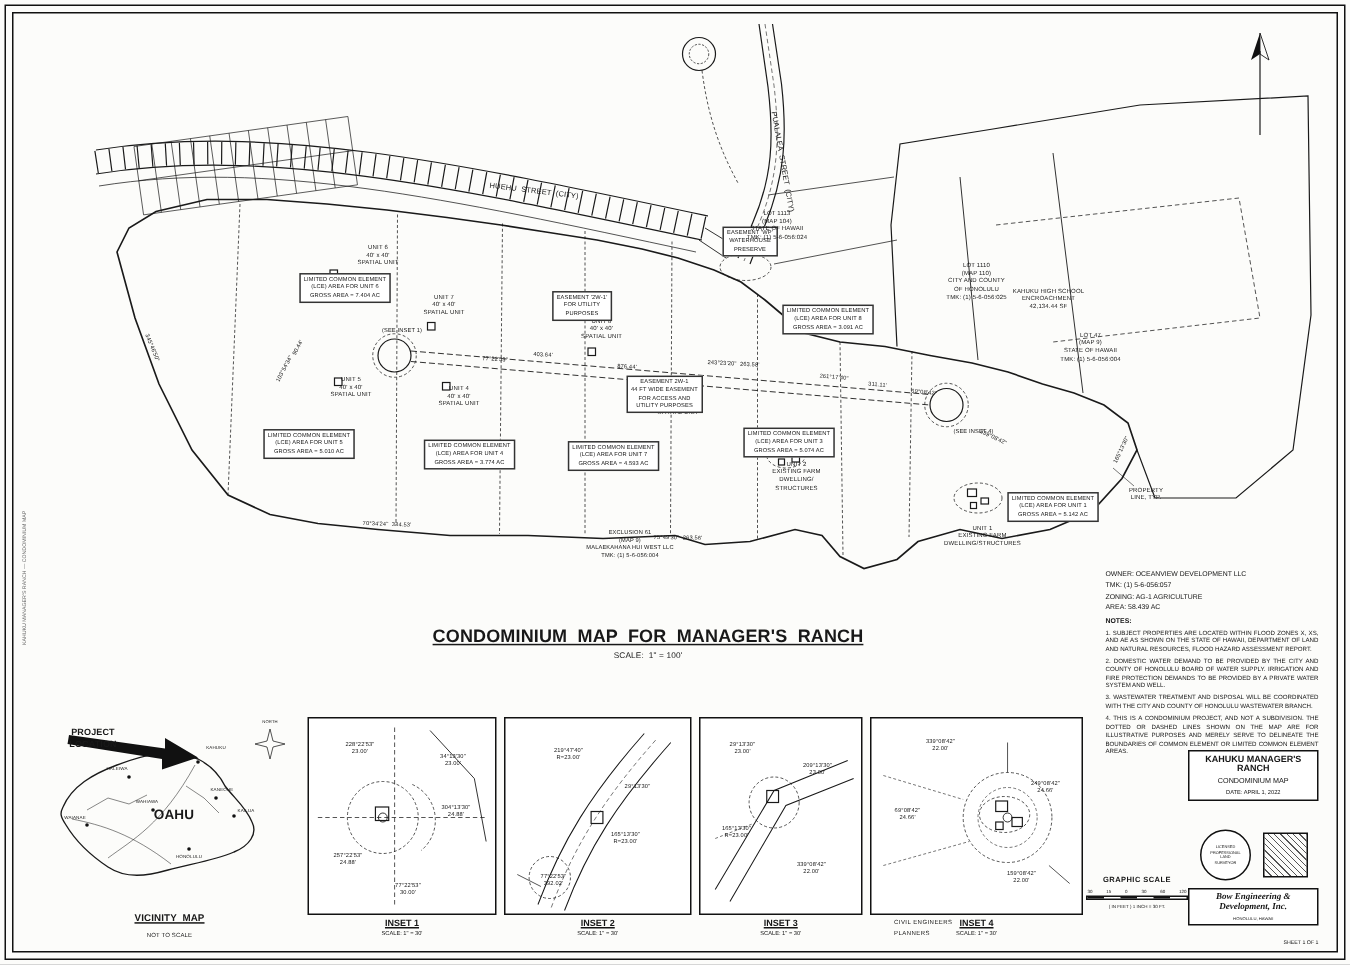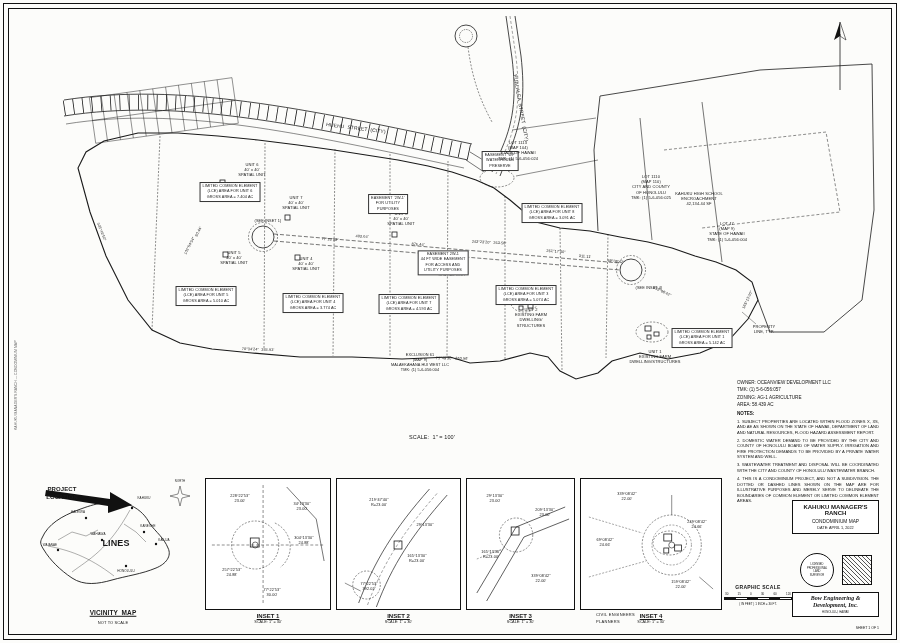--- a/index.html
+++ b/index.html
@@ -212,20 +212,21 @@
       <span class="map-label" style="left: 556px; top: 252px; font-size: 3.8px; transform: translate(-50%, -50%) rotate(5deg);">261°17'40"</span>
       <span class="map-label" style="left: 585px; top: 257px; font-size: 3.8px; transform: translate(-50%, -50%) rotate(5deg);">311.11'</span>
       <span class="map-label" style="left: 616px; top: 262px; font-size: 3.8px; transform: translate(-50%, -50%) rotate(6deg);">69°08'42"</span>
       <span class="map-label" style="left: 101px; top: 232px; font-size: 3.8px; transform: translate(-50%, -50%) rotate(68deg);">345°46'50"</span>
       <span class="map-label" style="left: 258px; top: 350px; font-size: 3.8px; transform: translate(-50%, -50%) rotate(2deg);">70°34'24"  334.53'</span>
       <span class="map-label" style="left: 452px; top: 359px; font-size: 3.8px; transform: translate(-50%, -50%) rotate(1deg);">75°49'30"  263.56'</span>
       <span class="map-label" style="left: 748px; top: 300px; font-size: 3.8px; transform: translate(-50%, -50%) rotate(-65deg);">165°13'30"</span>
       <span class="map-label" style="left: 662px; top: 292px; font-size: 3.8px; transform: translate(-50%, -50%) rotate(25deg);">339°08'42"</span>
       <span class="map-label" style="left: 268px; top: 221px; font-size: 3.8px; transform: translate(-50%, -50%);">(SEE INSET 1)</span>
       <span class="map-label" style="left: 649px; top: 288px; font-size: 3.8px; transform: translate(-50%, -50%);">(SEE INSET 4)</span>
+      <span class="map-label und" style="left: 432px; top: 425px; font-size: 12px; font-weight: 700; transform: translate(-50%, -50%);">CONDOMINIUM  MAP  FOR  MANAGER'S  RANCH</span>
       <span class="map-label" style="left: 432px; top: 438px; font-size: 5.5px; transform: translate(-50%, -50%);">SCALE:  1" = 100'</span>
     </div>
 
   <div class="owner-block">
     <div>
         <div class="owner-row">OWNER:   OCEANVIEW DEVELOPMENT LLC</div>
         <div class="owner-row">TMK:        (1) 5-6-056:057</div>
         <div class="owner-row">ZONING:   AG-1  AGRICULTURE</div>
         <div class="owner-row">AREA:       58.439 AC</div>
       </div>
@@ -252,21 +253,21 @@
             <circle cx="98" cy="86" r="1.2"></circle>
             <circle cx="30" cy="70" r="1.2"></circle>
           <polygon points="18,10 82,19 82,12 104,25 80,33 80,26 17,16"></polygon>
         </g>
         <path stroke-width="0.5" d="M152,6 L154,14 L162,16 L154,18 L152,26 L150,18 L142,16 L150,14 Z"></path>
       </g>
     </svg>
     <div class="layer">
         <span class="map-label" style="left: 34px; top: 14px; font-size: 6px; font-weight: 700; transform: translate(-50%, -50%);">PROJECT
 LOCATION</span>
-        <span class="map-label" style="left: 88px; top: 64px; font-size: 9px; font-weight: 700; transform: translate(-50%, -50%);">LINES</span>
+        <span class="map-label" style="left: 88px; top: 64px; font-size: 9px; font-weight: 700; transform: translate(-50%, -50%);">OAHU</span>
         <span class="map-label" style="left: 116px; top: 19px; font-size: 3px; transform: translate(-50%, -50%);">KAHUKU</span>
         <span class="map-label" style="left: 50px; top: 33px; font-size: 3px; transform: translate(-50%, -50%);">HALEIWA</span>
         <span class="map-label" style="left: 70px; top: 55px; font-size: 3px; transform: translate(-50%, -50%);">WAHIAWA</span>
         <span class="map-label" style="left: 120px; top: 47px; font-size: 3px; transform: translate(-50%, -50%);">KANEOHE</span>
         <span class="map-label" style="left: 136px; top: 61px; font-size: 3px; transform: translate(-50%, -50%);">KAILUA</span>
         <span class="map-label" style="left: 98px; top: 92px; font-size: 3px; transform: translate(-50%, -50%);">HONOLULU</span>
         <span class="map-label" style="left: 22px; top: 66px; font-size: 3px; transform: translate(-50%, -50%);">WAIANAE</span>
         <span class="map-label" style="left: 152px; top: 2px; font-size: 2.8px; transform: translate(-50%, -50%);">NORTH</span>
         <span class="map-label und" style="left: 85px; top: 133px; font-size: 6.5px; font-weight: 700; transform: translate(-50%, -50%);">VICINITY  MAP</span>
         <span class="map-label" style="left: 85px; top: 143px; font-size: 4px; transform: translate(-50%, -50%);">NOT TO SCALE</span>

